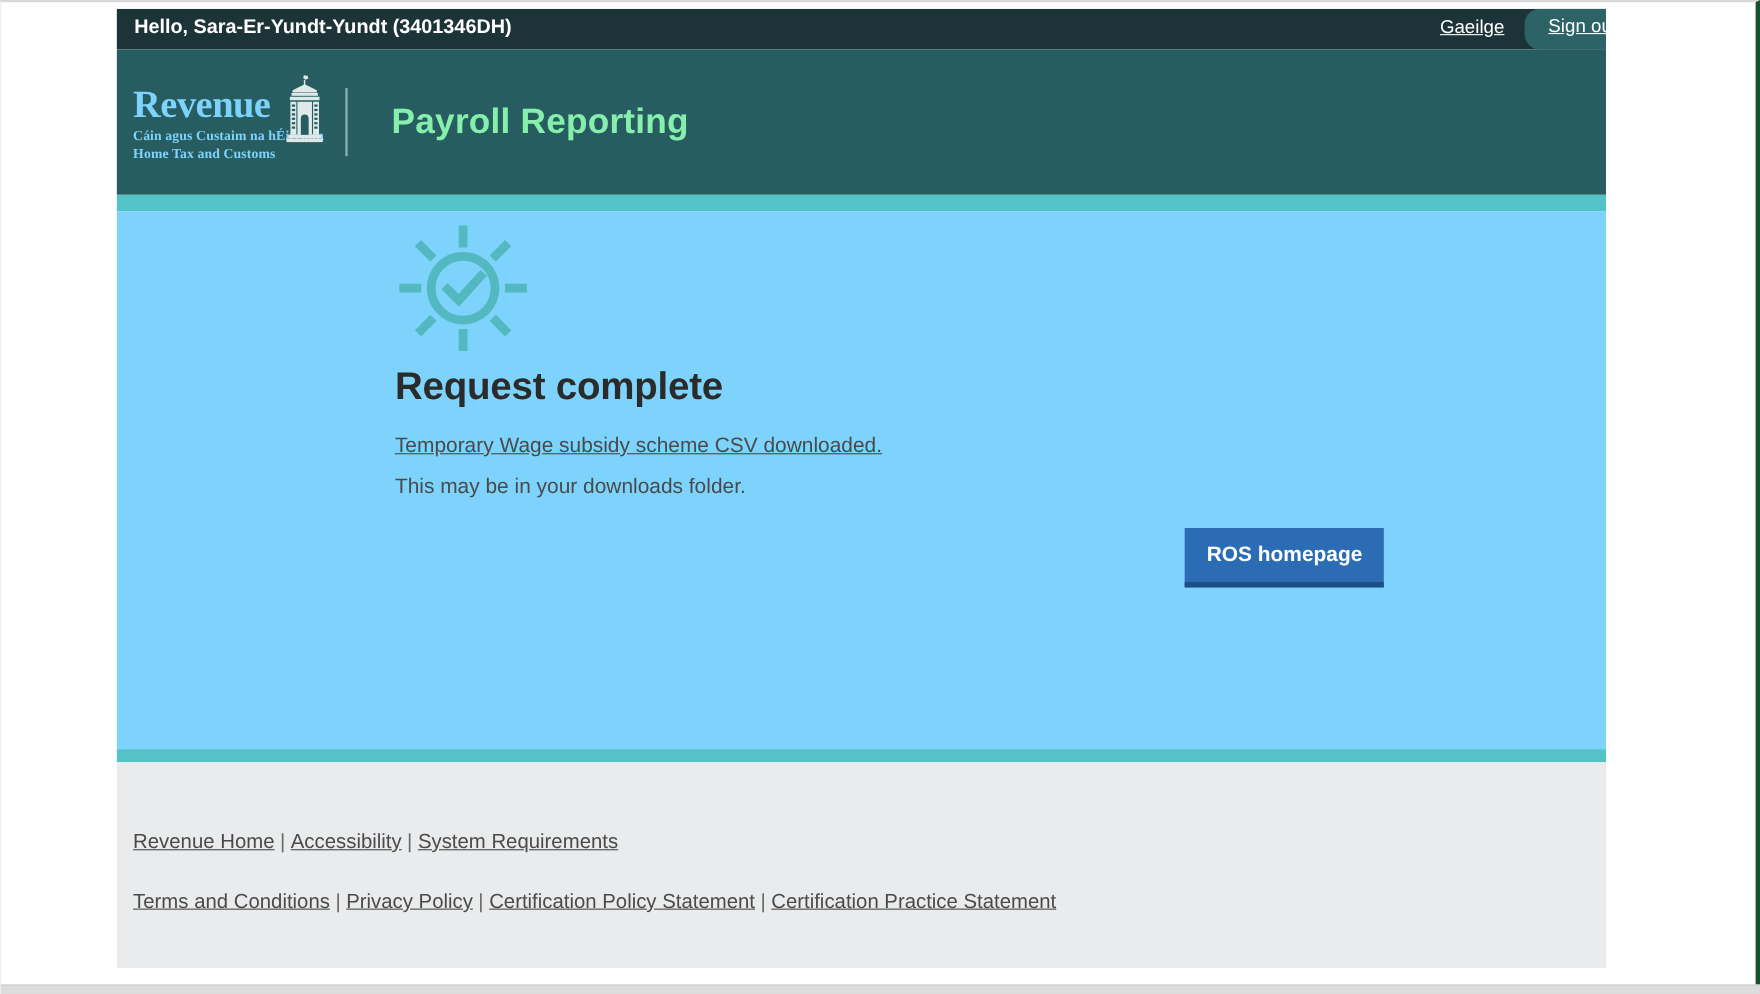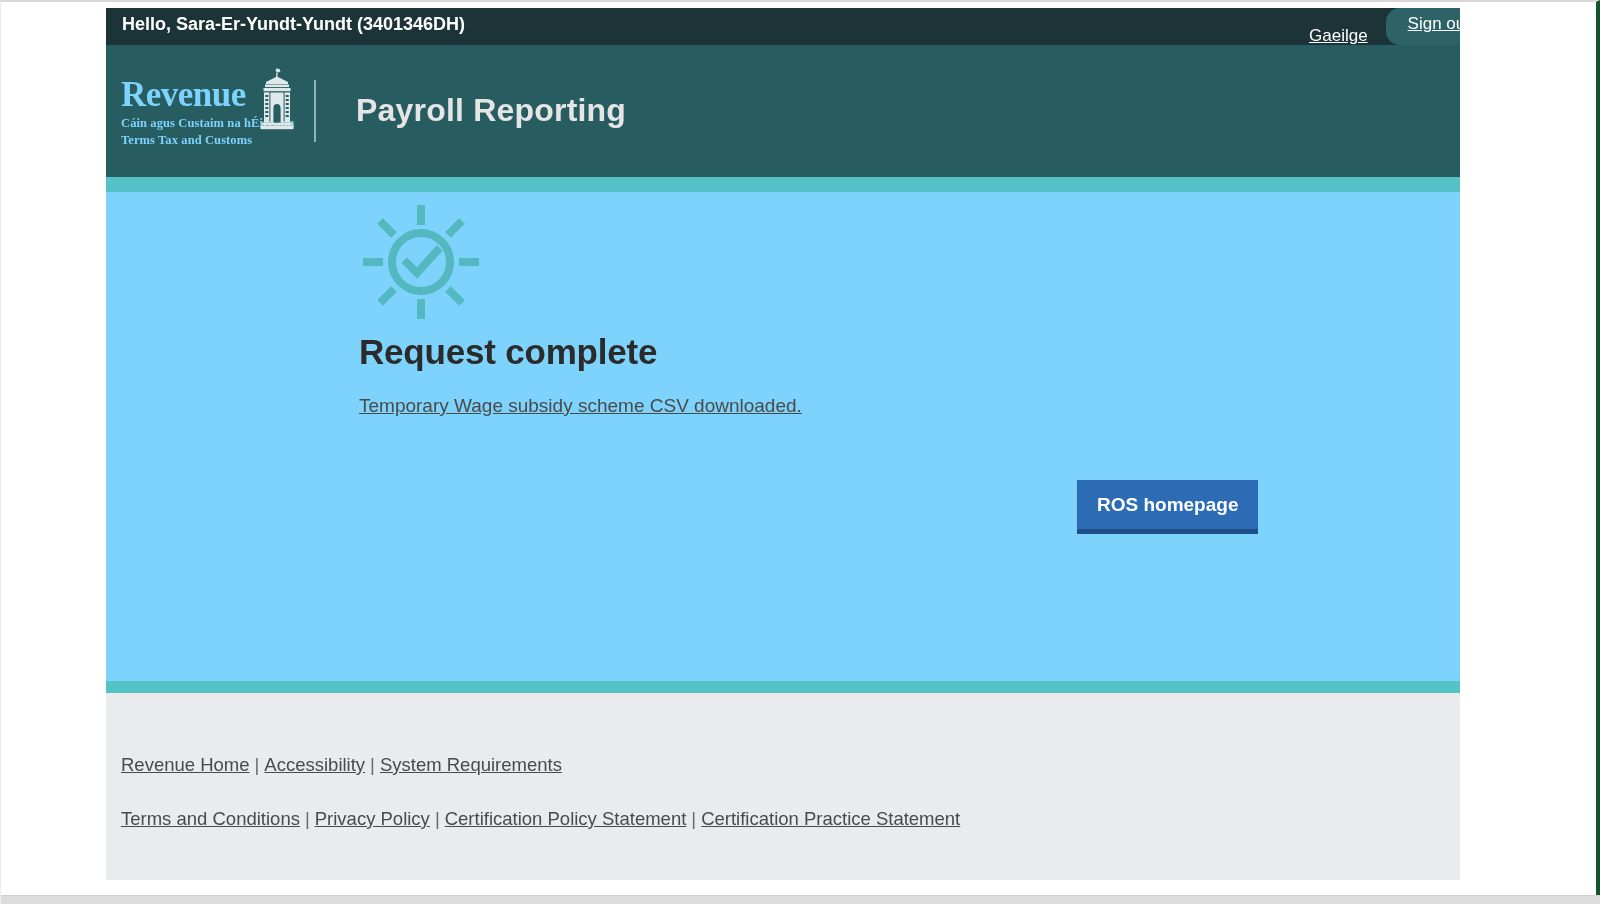--- a/index.html
+++ b/index.html
@@ -66,21 +66,21 @@
     top: 0px;
     height: 37px;
     display: flex;
     align-items: flex-start;
   }
   .topbar-link {
     color: #ffffff;
     text-decoration: underline;
     font-size: 17px;
     line-height: 22px;
-    padding-top: 17px;
+    padding-top: 6px;
     white-space: nowrap;
     cursor: pointer;
   }
   .gaeilge-link { margin-right: 18px; }
   .signout-wrap {
     background: #2d6366;
     border-radius: 14px 0 0 14px;
     padding: 5px 20px 10px 22px;
     height: 37px;
   }
@@ -129,21 +129,21 @@
     width: 2px;
     height: 62px;
     background: #8fb3b5;
   }
   .header-title {
     position: absolute;
     left: 250px;
     top: 47px;
     font-size: 32px;
     font-weight: bold;
-    color: #e5e5e5;
+    color: #86efac;
     letter-spacing: 0.2px;
   }
   .accent-bar {
     width: 1354px;
     height: 15px;
     background: #54c3c8;
   }
 
   
   .main {
@@ -240,21 +240,21 @@
         <div class="signout-wrap">
           <a class="topbar-link">Sign out</a>
         </div>
       </div>
     </div>
 
     <div class="header">
       <div class="logo-block">
         <div class="logo-word">Revenue</div>
         <div class="logo-sub">Cáin agus Custaim na hÉireann</div>
-        <div class="logo-sub">Terms Tax and Customs</div>
+        <div class="logo-sub">Home Tax and Customs</div>
         <span class="logo-emblem">
           <svg viewBox="0 0 42 62" width="42" height="62" aria-hidden="true">
             <g fill="#dfe9ea">
               <path d="M20 0c1.6 1.2 2.6 1.1 4 .4-.6 1.4-.3 2.4.8 3.3-1.4-.2-2.3.2-3 1.2-.5-1.2-1.3-1.8-2.6-2 1-.6 1.2-1.6.8-2.9z"></path>
               <rect x="20.2" y="4.6" width="1.3" height="5"></rect>
               <path d="M10 14 L21 8.6 L32 14 L32 16 L10 16 Z"></path>
               <rect x="9" y="16.5" width="24" height="2.6"></rect>
               <path d="M7 20h28v34H7z" fill="none"></path>
               <path d="M7.5 20h27v3.2h-27z"></path>
               <path d="M8 24.4h26v30H8v-30zm5.6 0v30h1.5v-30h-1.5zm13.3 0v30h1.5v-30h-1.5z" opacity="0"></path>
@@ -305,20 +305,21 @@
             <line x1="108" y1="24" x2="94" y2="38"></line>
             <line x1="40" y1="92" x2="26" y2="106"></line>
           </g>
           <circle cx="67" cy="65" r="29" fill="none" stroke="#54b8c0" stroke-width="8"></circle>
           <polyline points="53,66 63,76 83,54" fill="none" stroke="#54b8c0" stroke-width="8" stroke-linecap="square" stroke-linejoin="miter"></polyline>
         </svg>
       </span>
 
       <div class="page-heading">Request complete</div>
       <div class="body-line body-line-1">Temporary Wage subsidy scheme CSV downloaded.</div>
+      <div class="body-line body-line-2">This may be in your downloads folder.</div>
 
       <button class="ros-button">ROS homepage</button>
     </div>
 
     <div class="footer-accent"></div>
     <div class="footer">
       <div class="footer-row footer-row-1">
         <a class="footer-link">Revenue Home</a><span class="footer-sep">|</span><a class="footer-link">Accessibility</a><span class="footer-sep">|</span><a class="footer-link">System Requirements</a>
       </div>
       <div class="footer-row footer-row-2">

